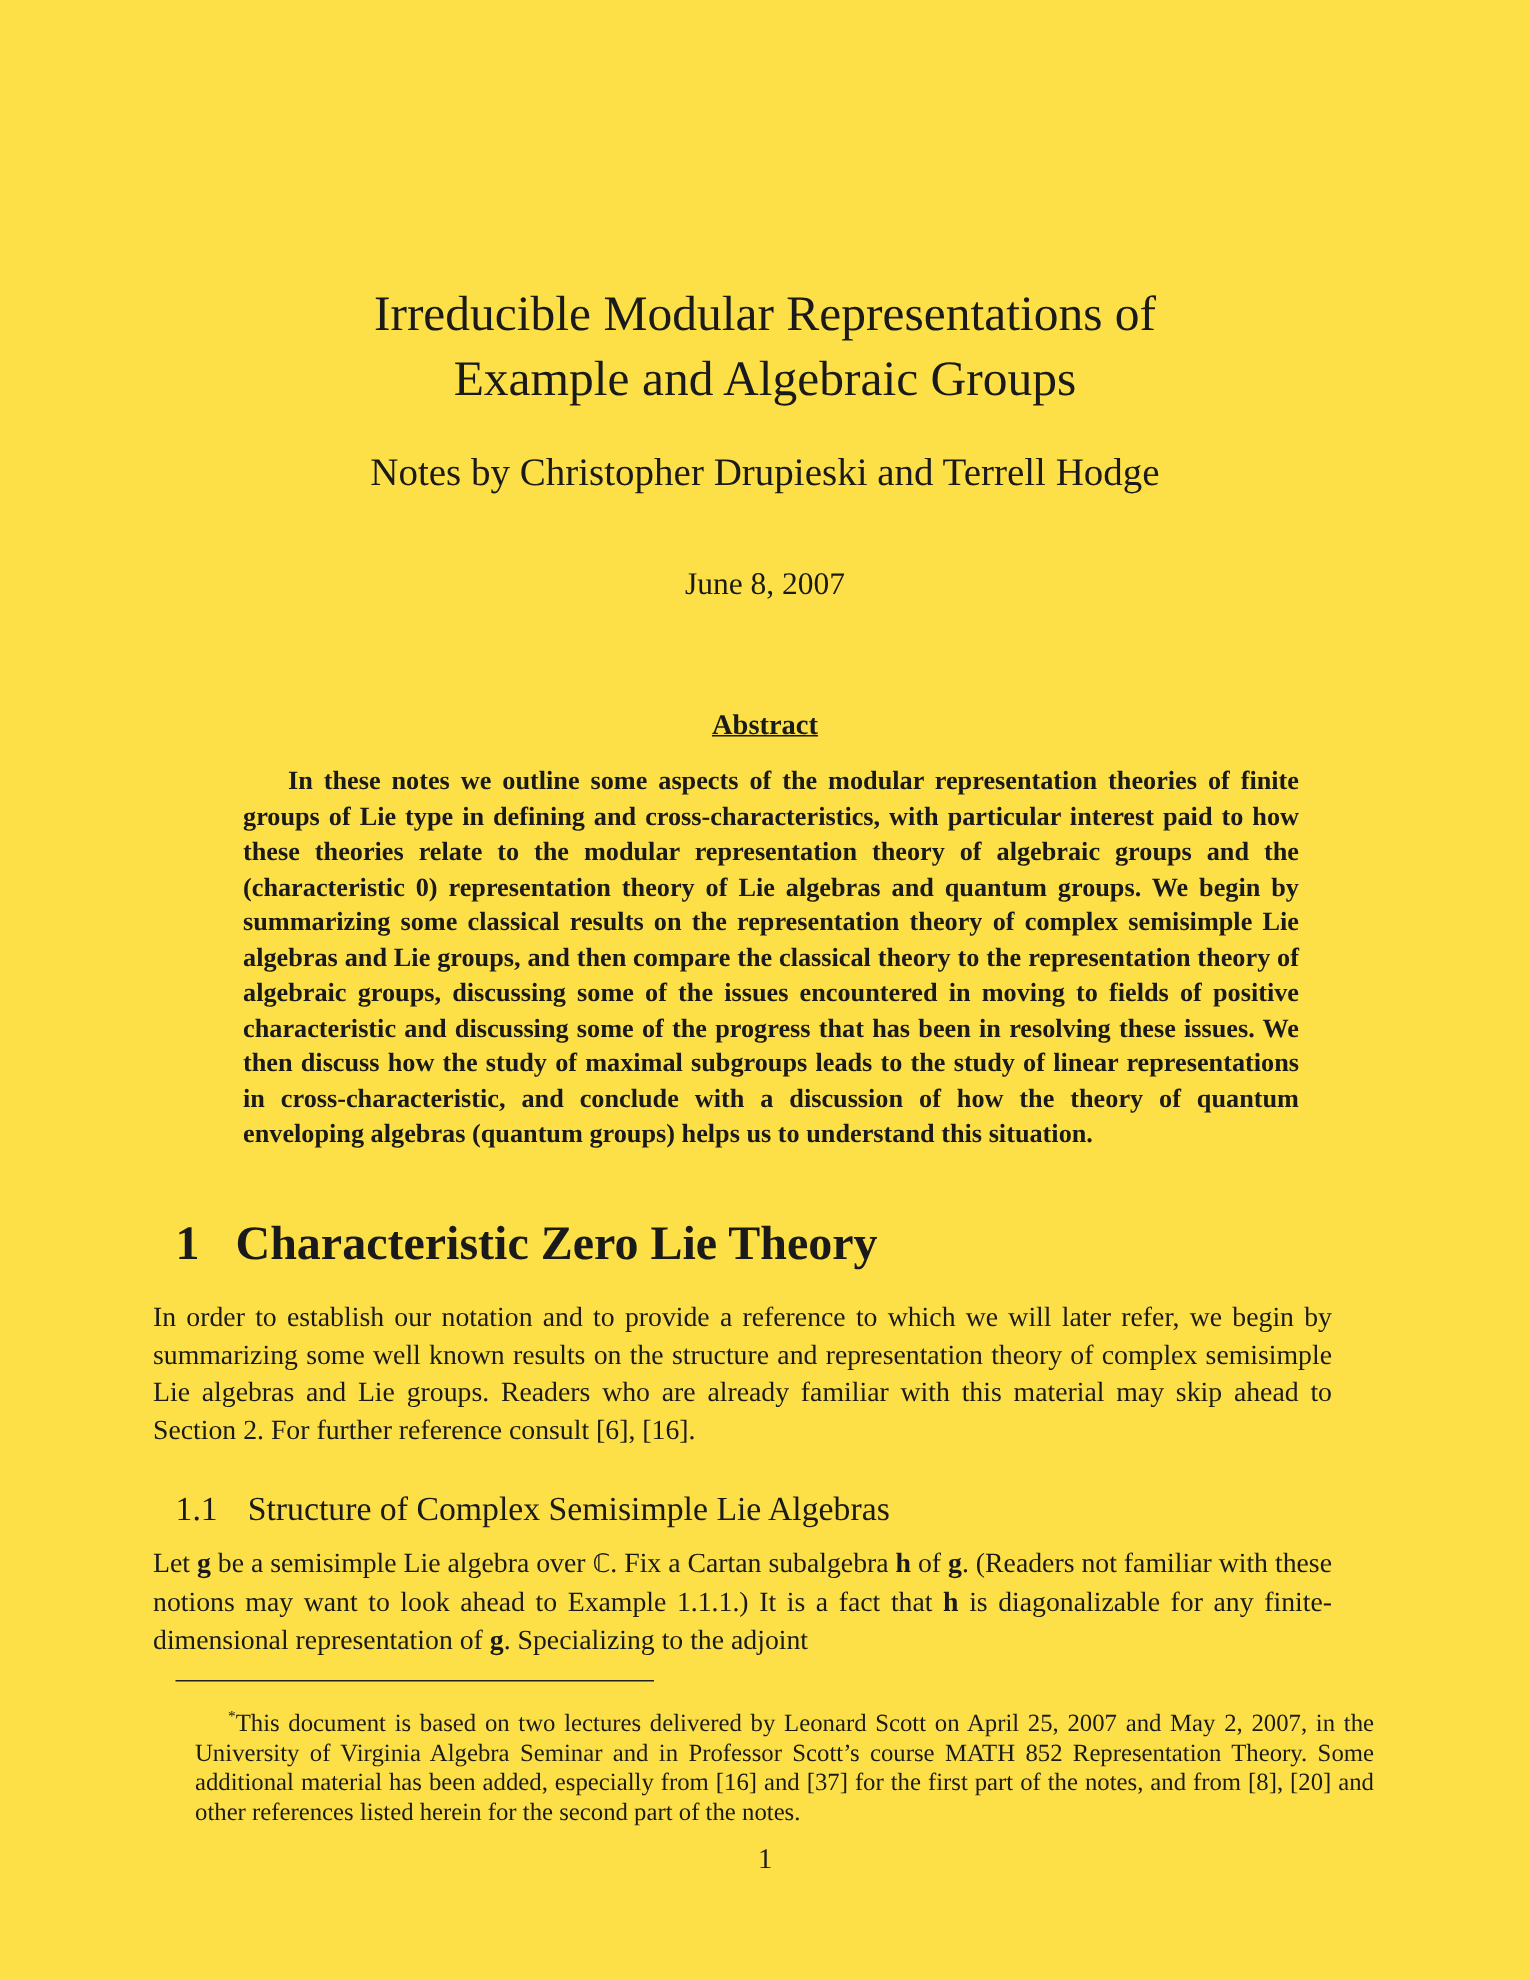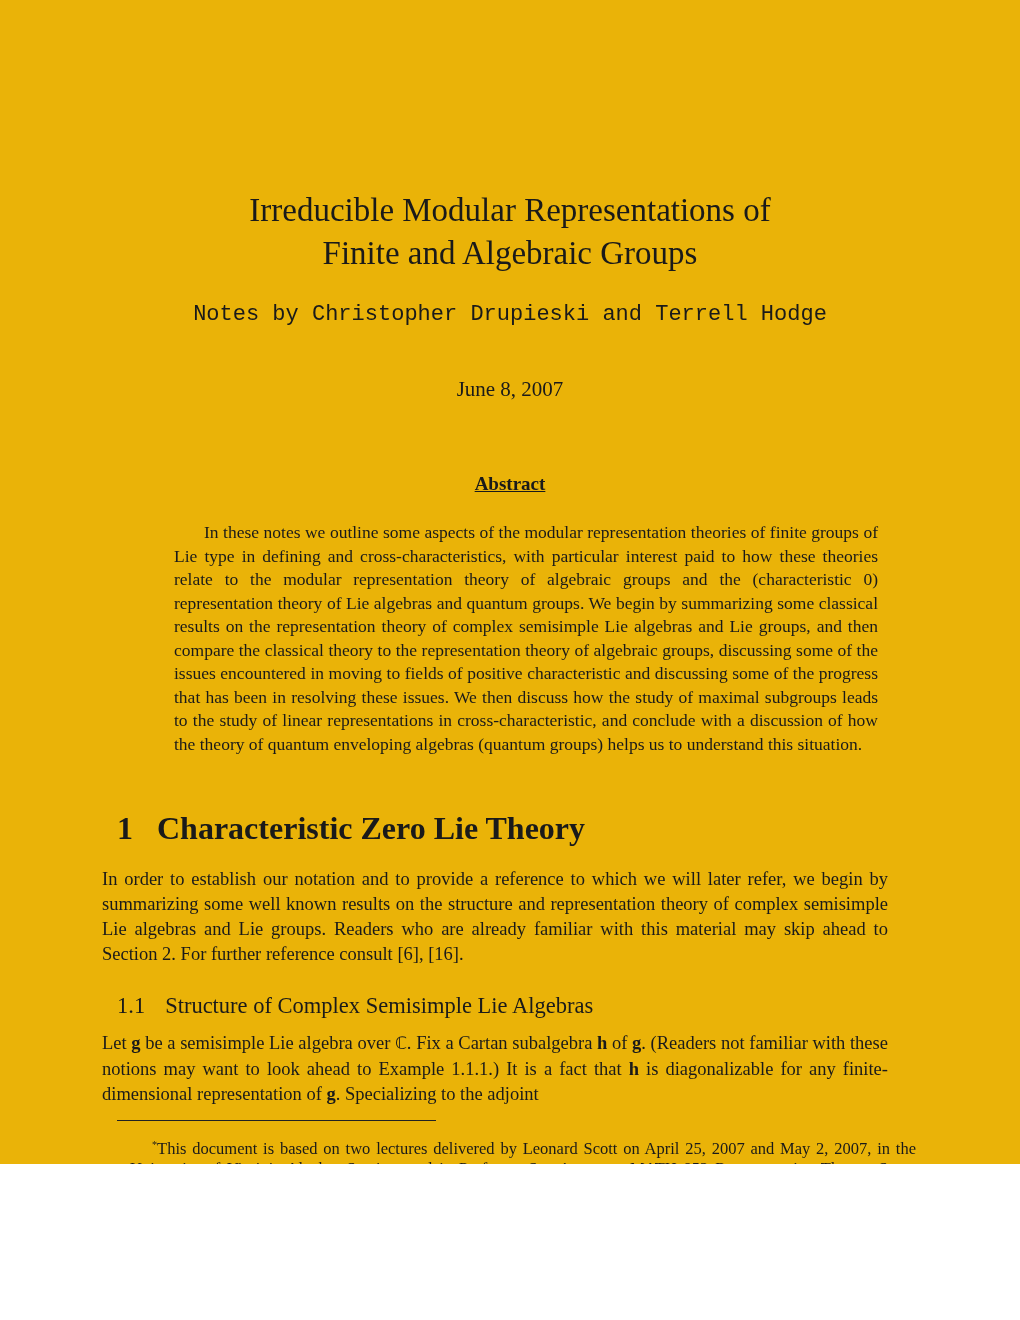--- a/index.html
+++ b/index.html
@@ -1,29 +1,30 @@
 <!DOCTYPE html>
 <html><head>
 <meta charset="utf-8">
 <style>
   html,body{margin:0;padding:0;background:#fff;}
   .page{
-    position:relative;width:1020px;height:1164px;background:#eab308;
+    position:relative;width:1020px;height:1320px;background:#fde047;
     font-family:"Liberation Serif","DejaVu Serif",serif;color:#1a1a1a;
     overflow:hidden;
   }
   .centered{left:117px;width:786px;text-align:center;}
   .title{position:absolute;top:189px;font-size:33px;line-height:43px;font-weight:400;}
-  .authors{position:absolute;top:299px;font-size:22px;line-height:32px;font-family:Liberation Mono, monospace;}
+  .authors{position:absolute;top:299px;font-size:26px;line-height:32px;}
   .date{position:absolute;top:377px;font-size:21px;}
   .abs-head{position:absolute;top:473px;font-size:19px;font-weight:bold;text-decoration:underline;}
   .abs-body{
-    position:absolute;top:505px;left:158px;width:704px;margin:16px;
+    position:absolute;top:505px;left:158px;width:704px;margin:4px;
     font-size:17.5px;line-height:23.5px;text-align:justify;text-indent:30px;
     hyphens:none;
+    font-weight:bold;
   }
   .sec-head{position:absolute;top:810px;left:117px;width:786px;margin:0;
     font-size:32px;line-height:36px;font-weight:bold;}
   .sec-num{margin-right:24px;}
   .para{position:absolute;left:102px;width:786px;margin:0;
     font-size:18.5px;line-height:25px;text-align:justify;hyphens:none;}
   .para1{top:867px;}
   .subsec-head{position:absolute;top:991px;left:117px;width:786px;margin:0;
     font-size:22.5px;line-height:29px;font-weight:normal;}
   .subsec-num{margin-right:20px;}
@@ -37,21 +38,21 @@
   .bb{font-family:"DejaVu Sans","DejaVu Serif",serif;font-size:0.92em;}
   sup{font-size:0.62em;line-height:0;vertical-align:super;}
 </style>
 </head>
 <body>
 
 <div class="page">
 
   <div class="title centered">
     <div>Irreducible Modular Representations of</div>
-    <div>Finite and Algebraic Groups</div>
+    <div>Example and Algebraic Groups</div>
   </div>
 
   <div class="authors centered">
     <div>Notes by Christopher Drupieski and Terrell Hodge</div>
   </div>
 
   <div class="date centered">June 8, 2007</div>
 
   <div class="abs-head centered">Abstract</div>
 

